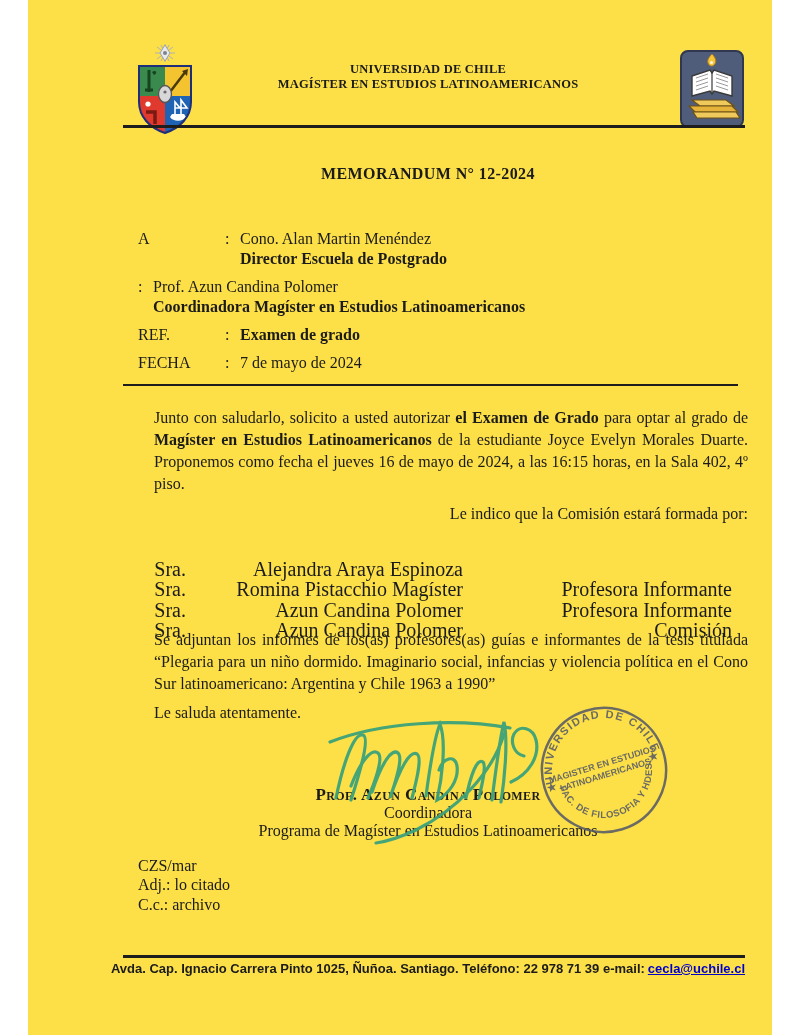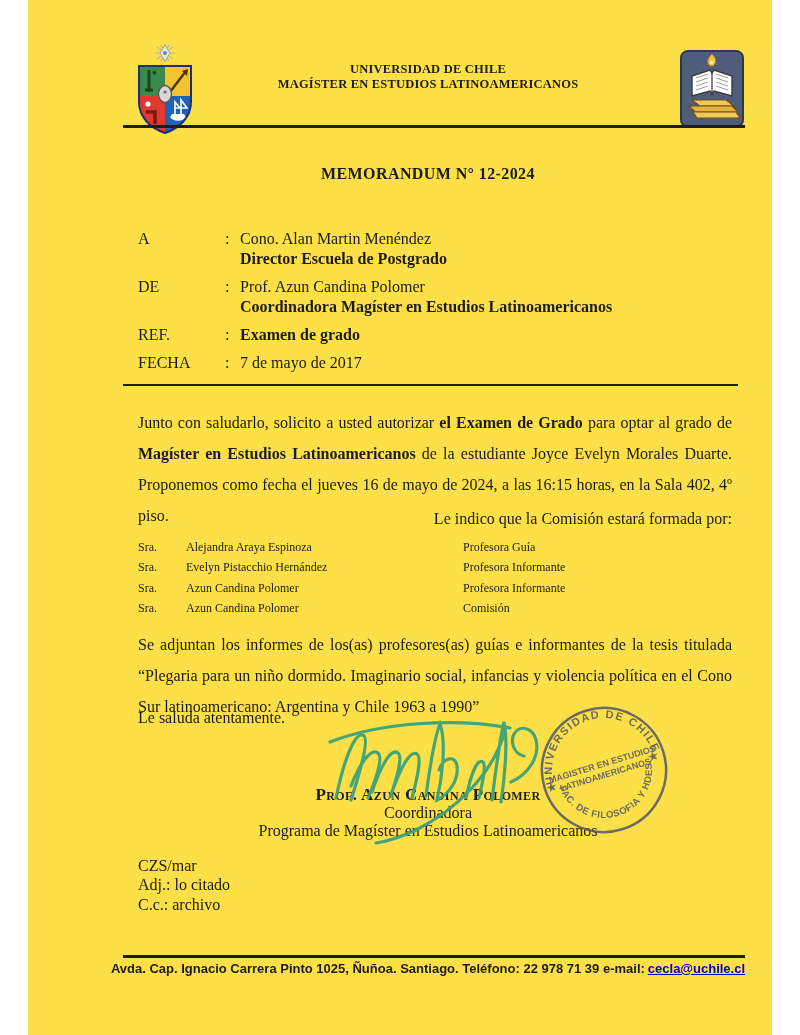--- a/index.html
+++ b/index.html
@@ -23,29 +23,29 @@
            text-align:center; font-size:16px; font-weight:bold; letter-spacing:.4px; }
 
   .meta { position:absolute; left:110px; top:229px; width:570px;
           font-size:16px; line-height:20px; }
   .meta-row { display:flex; margin-bottom:8px; }
   .meta-label { width:87px; }
   .meta-colon { width:15px; }
   .meta-value { flex:1; }
   .v-bold { font-weight:bold; }
 
-  .para { position:absolute; left:110px; width:594px; margin:0;
-          font-size:16px; line-height:31px; text-align:justify; }
+  .para { position:absolute; left:126px; width:594px; margin:0;
+          font-size:16px; line-height:22px; text-align:justify; }
   .p1 { top:407px; }
   .p2 { top:503px; text-align:right; }
   .p3 { top:629px; }
   .closing { top:702px; text-align:left;font-family:Liberation Serif, serif; }
 
-  .commission { position:absolute; left:110px; top:537px; width:594px;
-                font-size:12px; line-height:20.3px; }
+  .commission { position:absolute; left:110px; top:559px; width:594px;
+                font-size:20px; line-height:20.3px;text-align:right; }
   .comm-row { display:flex; }
   .comm-title { width:48px; }
   .comm-name { width:277px; }
   .comm-role { flex:1; }
 
   .sig-name { position:absolute; left:0; top:785px; width:800px; text-align:center;
               font-weight:bold; font-variant:small-caps; font-size:17px; letter-spacing:.4px; z-index:1; }
   .sig-role { position:absolute; left:0; top:804px; width:800px; text-align:center; font-size:16px; z-index:1; }
   .sig-program { position:absolute; left:0; top:822px; width:800px; text-align:center; font-size:16px; z-index:1; }
   .sig-svg   { position:absolute; left:268px; top:712px; z-index:2; }
@@ -122,53 +122,51 @@
   <div class="meta">
     <div class="meta-row">
       <div class="meta-label">A</div>
       <div class="meta-colon">:</div>
       <div class="meta-value">
         <div>Cono. Alan Martin Menéndez</div>
         <div class="v-bold">Director Escuela de Postgrado</div>
       </div>
     </div>
     <div class="meta-row">
-      <div class="meta-label">DE</div>
       <div class="meta-colon">:</div>
       <div class="meta-value">
         <div>Prof. Azun Candina Polomer</div>
         <div class="v-bold">Coordinadora Magíster en Estudios Latinoamericanos</div>
       </div>
     </div>
     <div class="meta-row">
       <div class="meta-label">REF.</div>
       <div class="meta-colon">:</div>
       <div class="meta-value v-bold">Examen de grado</div>
     </div>
     <div class="meta-row">
       <div class="meta-label">FECHA</div>
       <div class="meta-colon">:</div>
-      <div class="meta-value">7 de mayo de 2017</div>
+      <div class="meta-value">7 de mayo de 2024</div>
     </div>
   </div>
 
   <div class="rule rule-meta"></div>
 
   <p class="para p1"><span>Junto con saludarlo, solicito a usted autorizar </span><b>el Examen de Grado</b><span> para optar al grado de </span><b>Magíster en Estudios Latinoamericanos</b><span> de la estudiante Joyce Evelyn Morales Duarte. Proponemos como fecha el jueves 16 de mayo de 2024, a las 16:15 horas, en la Sala 402, 4º piso.</span></p>
   <p class="para p2">Le indico que la Comisión estará formada por:</p>
 
   <div class="commission">
     <div class="comm-row">
       <div class="comm-title">Sra.</div>
       <div class="comm-name">Alejandra Araya Espinoza</div>
-      <div class="comm-role">Profesora Guía</div>
-    </div>
-    <div class="comm-row">
-      <div class="comm-title">Sra.</div>
-      <div class="comm-name">Evelyn Pistacchio Hernández</div>
+    </div>
+    <div class="comm-row">
+      <div class="comm-title">Sra.</div>
+      <div class="comm-name">Romina Pistacchio Magíster</div>
       <div class="comm-role">Profesora Informante</div>
     </div>
     <div class="comm-row">
       <div class="comm-title">Sra.</div>
       <div class="comm-name">Azun Candina Polomer</div>
       <div class="comm-role">Profesora Informante</div>
     </div>
     <div class="comm-row">
       <div class="comm-title">Sra.</div>
       <div class="comm-name">Azun Candina Polomer</div>

